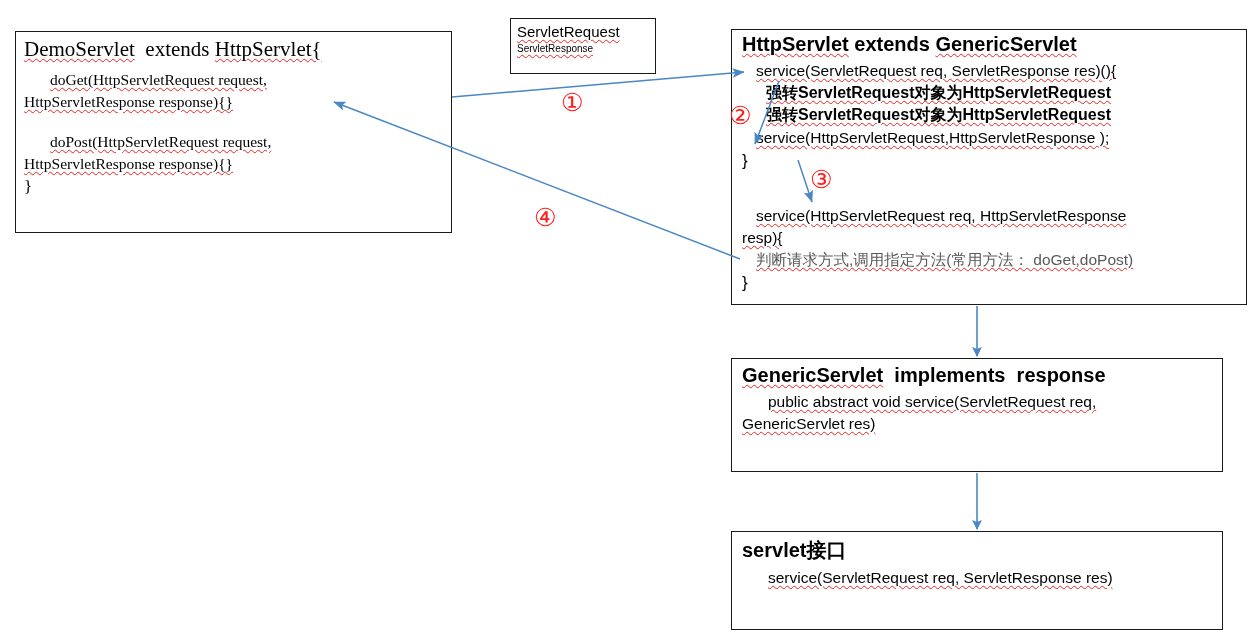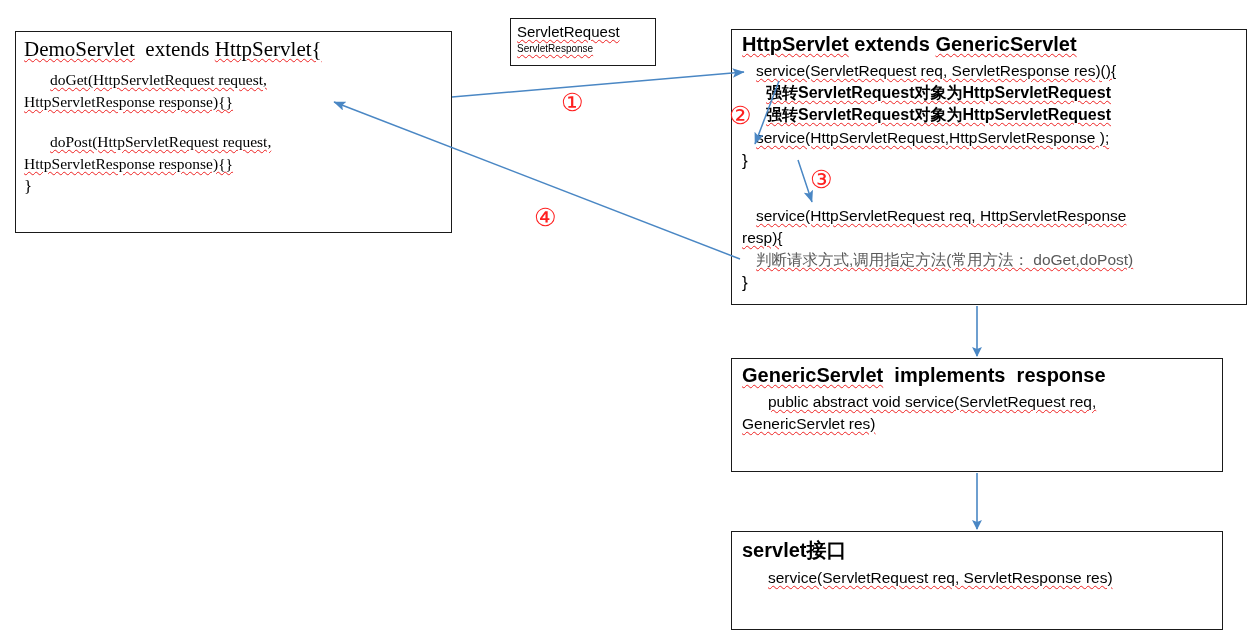--- a/index.html
+++ b/index.html
@@ -70,21 +70,21 @@
   svg#arrows {
     position: absolute;
     left: 0; top: 0;
     width: 1250px;
     height: 632px;
     z-index: 3;
     pointer-events: none;
   }
   
   #demo-servlet-box { left: 15px;  top: 31px;  width: 437px; height: 202px; font-family: Liberation Serif, serif; }
-  #servlet-io-box   { left: 510px; top: 18px;  width: 146px; height: 48px;  }
+  #servlet-io-box   { left: 510px; top: 18px;  width: 146px; height: 56px;  }
   #http-servlet-box { left: 731px; top: 29px;  width: 516px; height: 276px; }
   #generic-servlet-box { left: 731px; top: 358px; width: 492px; height: 114px; }
   #servlet-iface-box   { left: 731px; top: 531px; width: 492px; height: 99px; }
 </style>
 </head>
 <body>
 
 <div id="canvas">
 
   <div class="box" id="demo-servlet-box">

